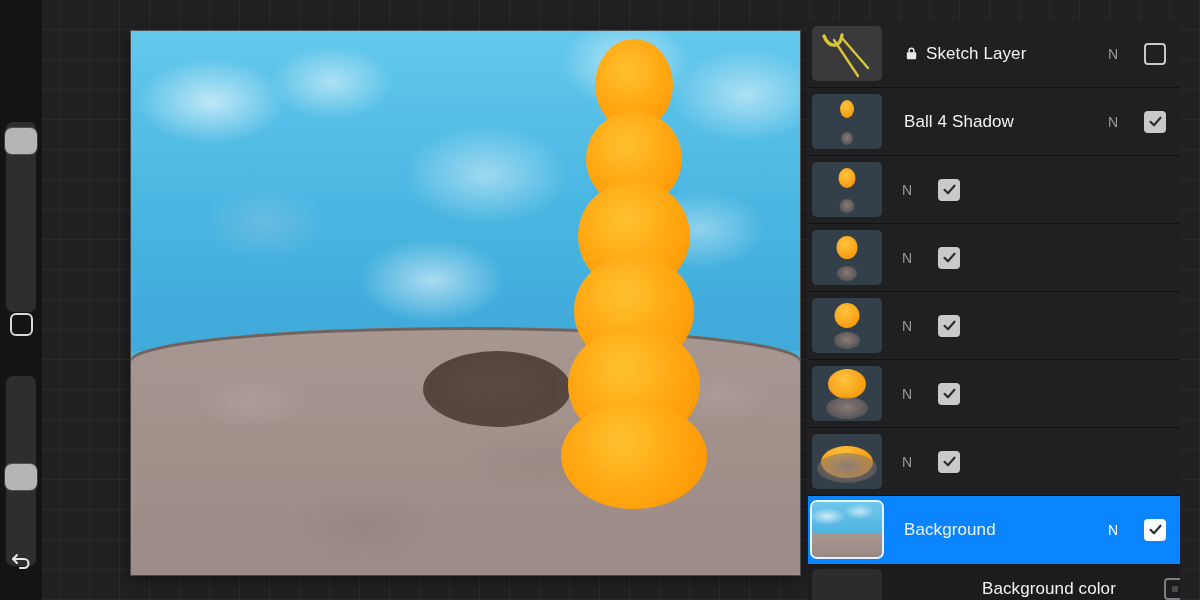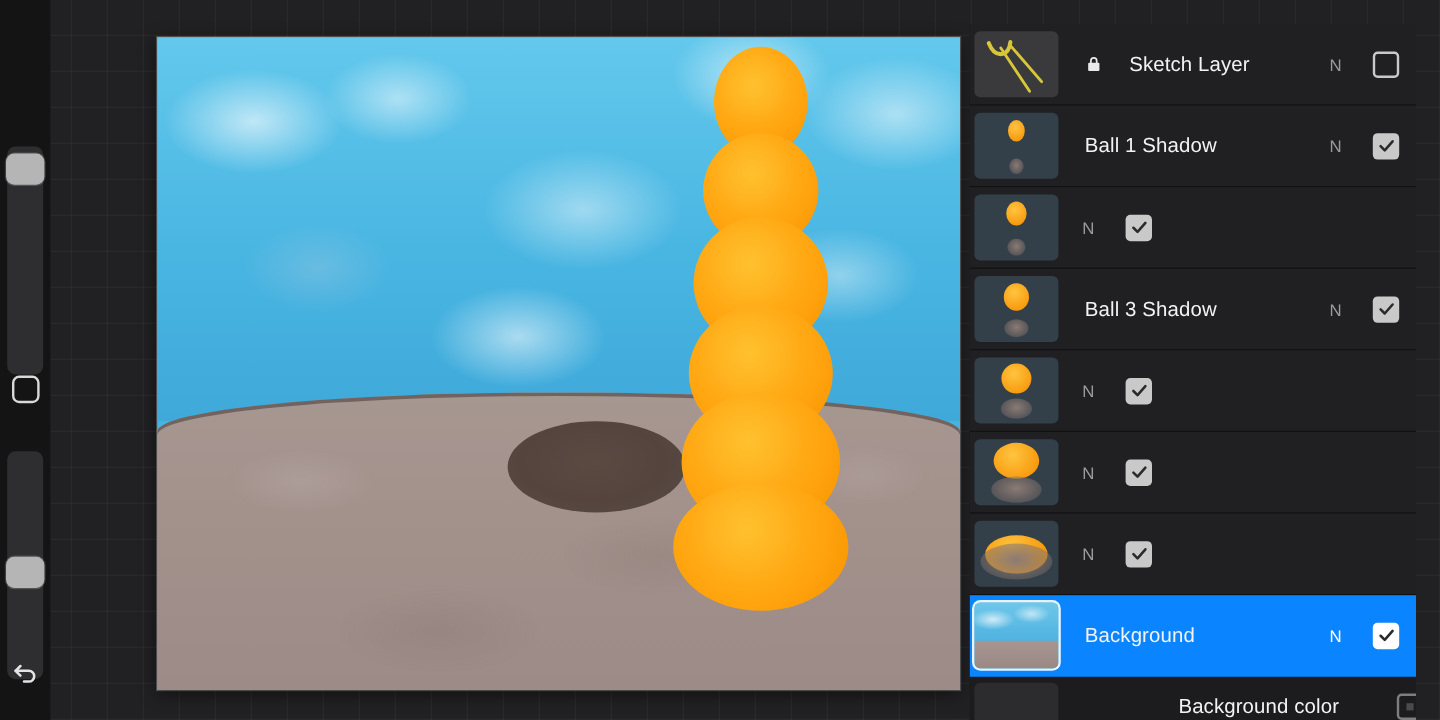--- a/index.html
+++ b/index.html
@@ -147,21 +147,21 @@
                linear-gradient(#6fc7ea,#4fb2e0); }
   #thumb-bg-ground { position:absolute; left:0; bottom:0; width:100%; height:42%;
     background:linear-gradient(#a79791,#9a8883); }
   #thumb-empty { background:#2c2c2e; }
 
   .layer-name {
     flex:1 1 auto;
     color:#f2f2f2;
     font-size:17px;
     letter-spacing:.1px;
-    display:flex; align-items:center; gap:22px;
+    display:flex; align-items:center; gap:7px;
     padding-left:14px;
     white-space:nowrap;
   }
   .layer-row.tail .layer-name { padding-left:92px;justify-content:center; }
   .lock-icon { display:inline-flex; }
   .blend-mode {
     color:#9a9a9e; font-size:14px;
     width:34px; text-align:center; flex:0 0 auto;
   }
   .layer-row.selected .blend-mode { color:#ffffff; }
@@ -237,21 +237,21 @@
         </div>
         <div class="blend-mode">N</div>
         <div class="layer-checkbox off"></div>
       </div>
       <div class="layer-row">
         <div class="layer-thumb">
           <div class="thumb-ball" style="width: 14px; height: 18px; top: 6px;"></div>
           <div class="thumb-shadow" style="width: 12px; height: 13px; bottom: 4px;"></div>
         </div>
         <div class="layer-name">
-          <span>Ball 1 Shadow</span>
+          <span>Ball 4 Shadow</span>
         </div>
         <div class="blend-mode">N</div>
         <div class="layer-checkbox on">
           <svg viewBox="0 0 24 24" fill="none" stroke="#2b2b2b" stroke-width="3.4" stroke-linecap="round" stroke-linejoin="round">
             <path d="M4 12.5 L9.5 18 L20 6"></path>
           </svg>
         </div>
       </div>
       <div class="layer-row">
         <div class="layer-thumb">
@@ -262,23 +262,20 @@
         <div class="layer-checkbox on">
           <svg viewBox="0 0 24 24" fill="none" stroke="#2b2b2b" stroke-width="3.4" stroke-linecap="round" stroke-linejoin="round">
             <path d="M4 12.5 L9.5 18 L20 6"></path>
           </svg>
         </div>
       </div>
       <div class="layer-row">
         <div class="layer-thumb">
           <div class="thumb-ball" style="width: 21px; height: 23px; top: 6px;"></div>
           <div class="thumb-shadow" style="width: 20px; height: 15px; bottom: 4px;"></div>
-        </div>
-        <div class="layer-name">
-          <span>Ball 3 Shadow</span>
         </div>
         <div class="blend-mode">N</div>
         <div class="layer-checkbox on">
           <svg viewBox="0 0 24 24" fill="none" stroke="#2b2b2b" stroke-width="3.4" stroke-linecap="round" stroke-linejoin="round">
             <path d="M4 12.5 L9.5 18 L20 6"></path>
           </svg>
         </div>
       </div>
       <div class="layer-row">
         <div class="layer-thumb">

